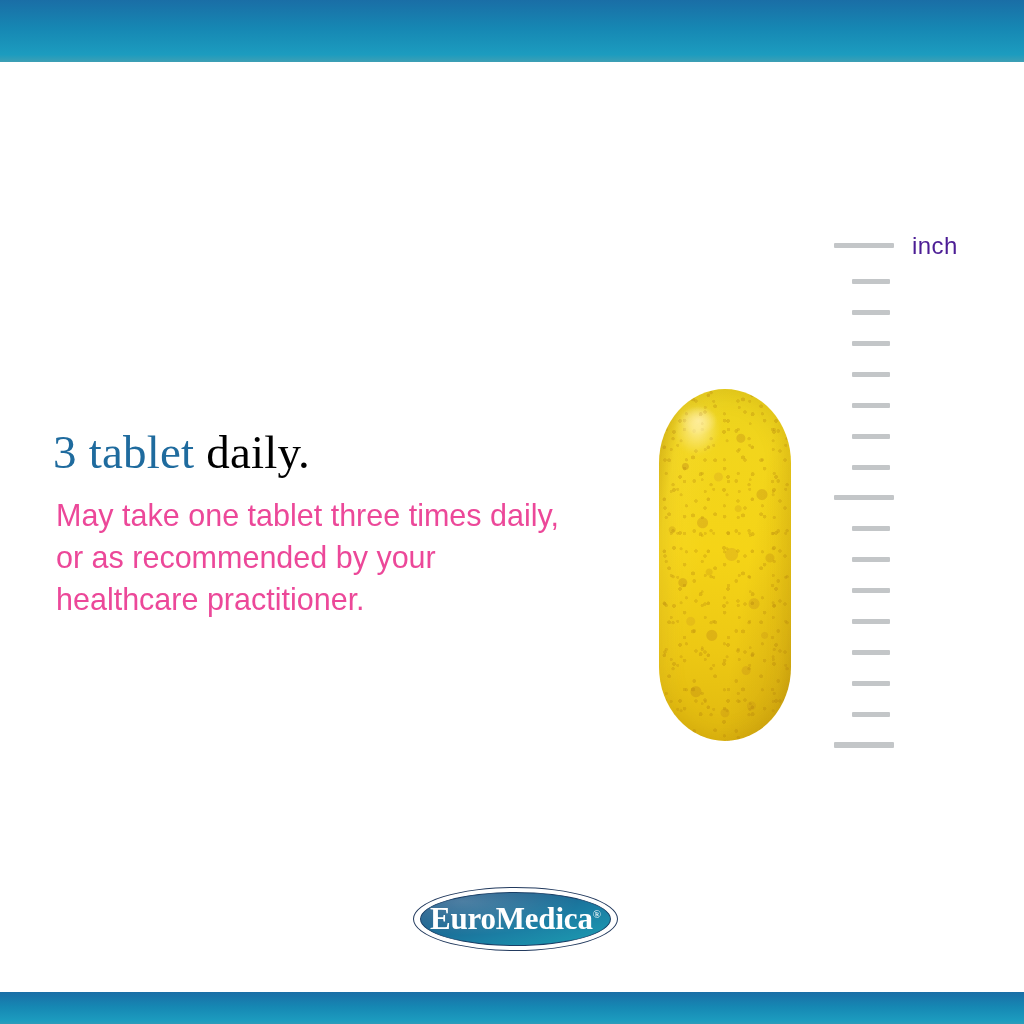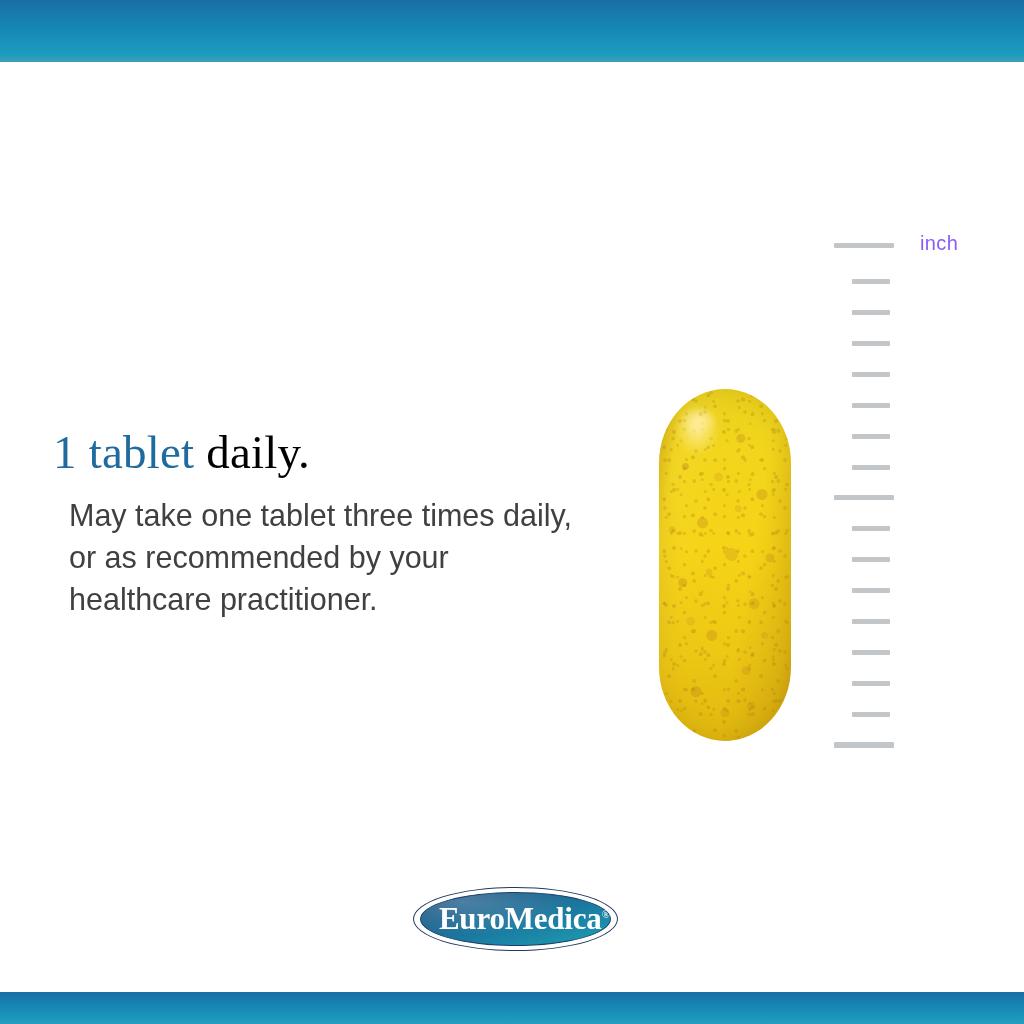--- a/index.html
+++ b/index.html
@@ -54,22 +54,22 @@
     font-weight: 400;
   }
   .headline .hl-rest {
     color: #000000;
     font-weight: 400;
   }
   .body-copy {
     font-family: "Liberation Sans", sans-serif;
     font-size: 30.5px;
     line-height: 42px;
-    color: #404040;
-    margin: 16px;
+    color: #ec4899;
+    margin: 3px;
     width: 520px;
   }
 
   
   .tablet-wrap {
     position: absolute;
     left: 659px;
     top: 389px;
     width: 132px;
     height: 352px;
@@ -175,24 +175,23 @@
   .tick.minor {
     left: 18px;
     width: 38px;
     height: 5px;
   }
   .ruler-label {
     position: absolute;
     left: 78px;
     top: -11px;
     font-family: "Liberation Sans", sans-serif;
-    font-size: 20px;
-    color: #8b5cf6;
+    font-size: 24px;
+    color: #4c1d95;
     letter-spacing: 0.4px;
-    margin-left: 8px;
   }
 
   
   .logo {
     position: absolute;
     left: 413px;
     top: 887px;
     width: 205px;
     height: 64px;
   }
@@ -211,21 +210,21 @@
     right: 7px;
     bottom: 5px;
     border-radius: 50%;
     background:
       radial-gradient(ellipse at 22% 16%, rgba(255,255,255,0.22) 0%, rgba(255,255,255,0) 55%),
       linear-gradient(165deg, #1a4d7e 0%, #1b6490 32%, #1b7fa4 62%, #1c93ad 85%, #1f9ab0 100%);
     border: 1px solid #1a3f66;
     box-sizing: border-box;
     display: flex;
     align-items: center;
-    justify-content: flex-end;
+    justify-content: center;
   }
   .logo-text {
     font-family: "Liberation Serif", serif;
     font-size: 31px;
     font-weight: 700;
     color: #ffffff;
     letter-spacing: -0.2px;
     line-height: 1;
     position: relative;
     top: -1px;
@@ -238,21 +237,21 @@
   }
 </style>
 </head>
 <body>
 
 <div id="page">
 
   <div class="banner banner-top"></div>
 
   <div class="copy">
-    <h1 class="headline"><span class="hl-accent">1 tablet</span><span class="hl-rest"> daily.</span></h1>
+    <h1 class="headline"><span class="hl-accent">3 tablet</span><span class="hl-rest"> daily.</span></h1>
     <p class="body-copy">May take one tablet three times daily, or as recommended by your healthcare practitioner.</p>
   </div>
 
   <div class="tablet-wrap">
     <div class="tablet">
       <div class="tablet-speckle"></div>
       <div class="tablet-sheen"></div>
     </div>
   </div>
 

